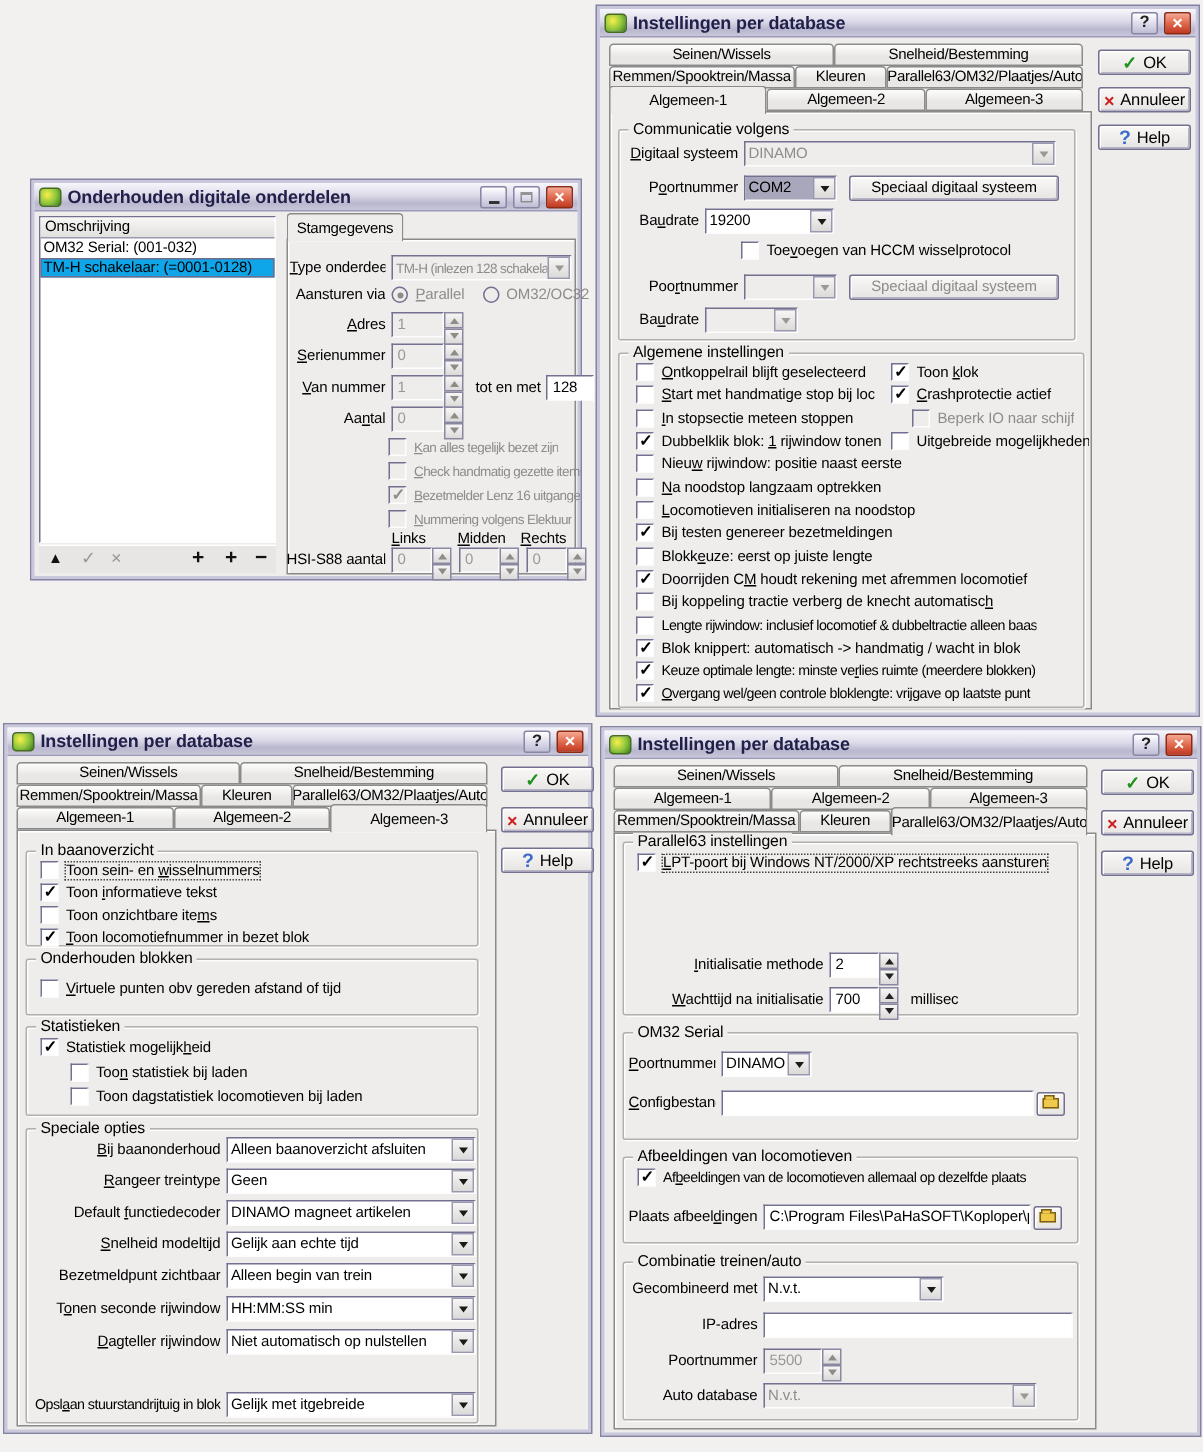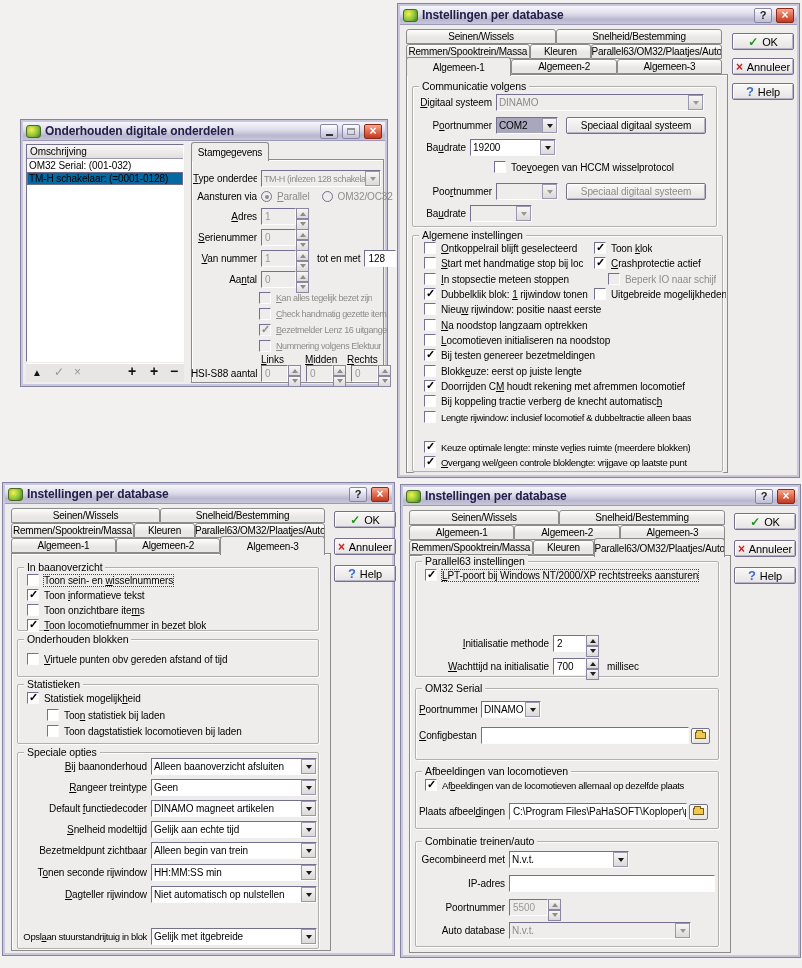--- a/index.html
+++ b/index.html
@@ -126,21 +126,21 @@
                   background:#f0c94a; border:1px solid #7a5f16; border-bottom:none; }
 
   
   .lpanel { position:absolute; background:#fff; border:1px solid;
             border-color:#73718f #fdfdfd #fdfdfd #73718f; z-index:2; }
   .lhdr { height:14px; background:linear-gradient(#f8f7f6,#e2e0de);
           border-bottom:1px solid #9b99ae; padding:0 3px; display:flex; align-items:center;
           font-size:10px; }
   .litem { height:13px; padding:0 2px; display:flex; align-items:center;
            white-space:nowrap; overflow:hidden; font-size:10px; }
-  .litem.sel { background:#0369a1; outline:1px solid #6f6d8a; outline-offset:-1px; }
+  .litem.sel { background:#0ea5e9; outline:1px solid #6f6d8a; outline-offset:-1px; }
 
   
   .mtool { position:absolute; background:#e8e6e4; border-top:1px solid #fff; z-index:2; }
   .ti { position:absolute; top:2px; font-size:12px; line-height:1; }
   .ti.gray { color:#9a9894; }
   .ti.dark { color:#111; }
   .ti.hv { font-weight:900; font-size:14px; top:0; }
 </style>
 </head>
 <body>
@@ -244,20 +244,24 @@
       <span class="clab">Doorrijden C<u>M</u> houdt rekening met afremmen locomotief</span>
     </div>
   <div class="row" style="left:26px;top:407px;width:298px">
       <span class="cb"></span>
       <span class="clab sm">Lengte rijwindow: inclusief locomotief &amp; dubbeltractie alleen baas</span>
     </div>
   <div class="row" style="left:26px;top:391px;width:298px">
       <span class="cb"></span>
       <span class="clab">Bij koppeling tractie verberg de knecht automatisc<u>h</u></span>
     </div>
+  <div class="row" style="left:26px;top:422px;width:298px">
+      <span class="cb on"></span>
+      <span class="clab">Blok knippert: automatisch -&gt; handmatig / wacht in blok</span>
+    </div>
   <div class="row" style="left:26px;top:437px;width:298px">
       <span class="cb on"></span>
       <span class="clab sm">Keuze optimale lengte: minste ve<u>r</u>lies ruimte (meerdere blokken)</span>
     </div>
   <div class="row" style="left:26px;top:452px;width:298px">
       <span class="cb on"></span>
       <span class="clab sm"><u>O</u>vergang wel/geen controle bloklengte: vrijgave op laatste punt</span>
     </div>
   <div class="row" style="left:196px;top:238px;width:128px">
       <span class="cb on"></span>

